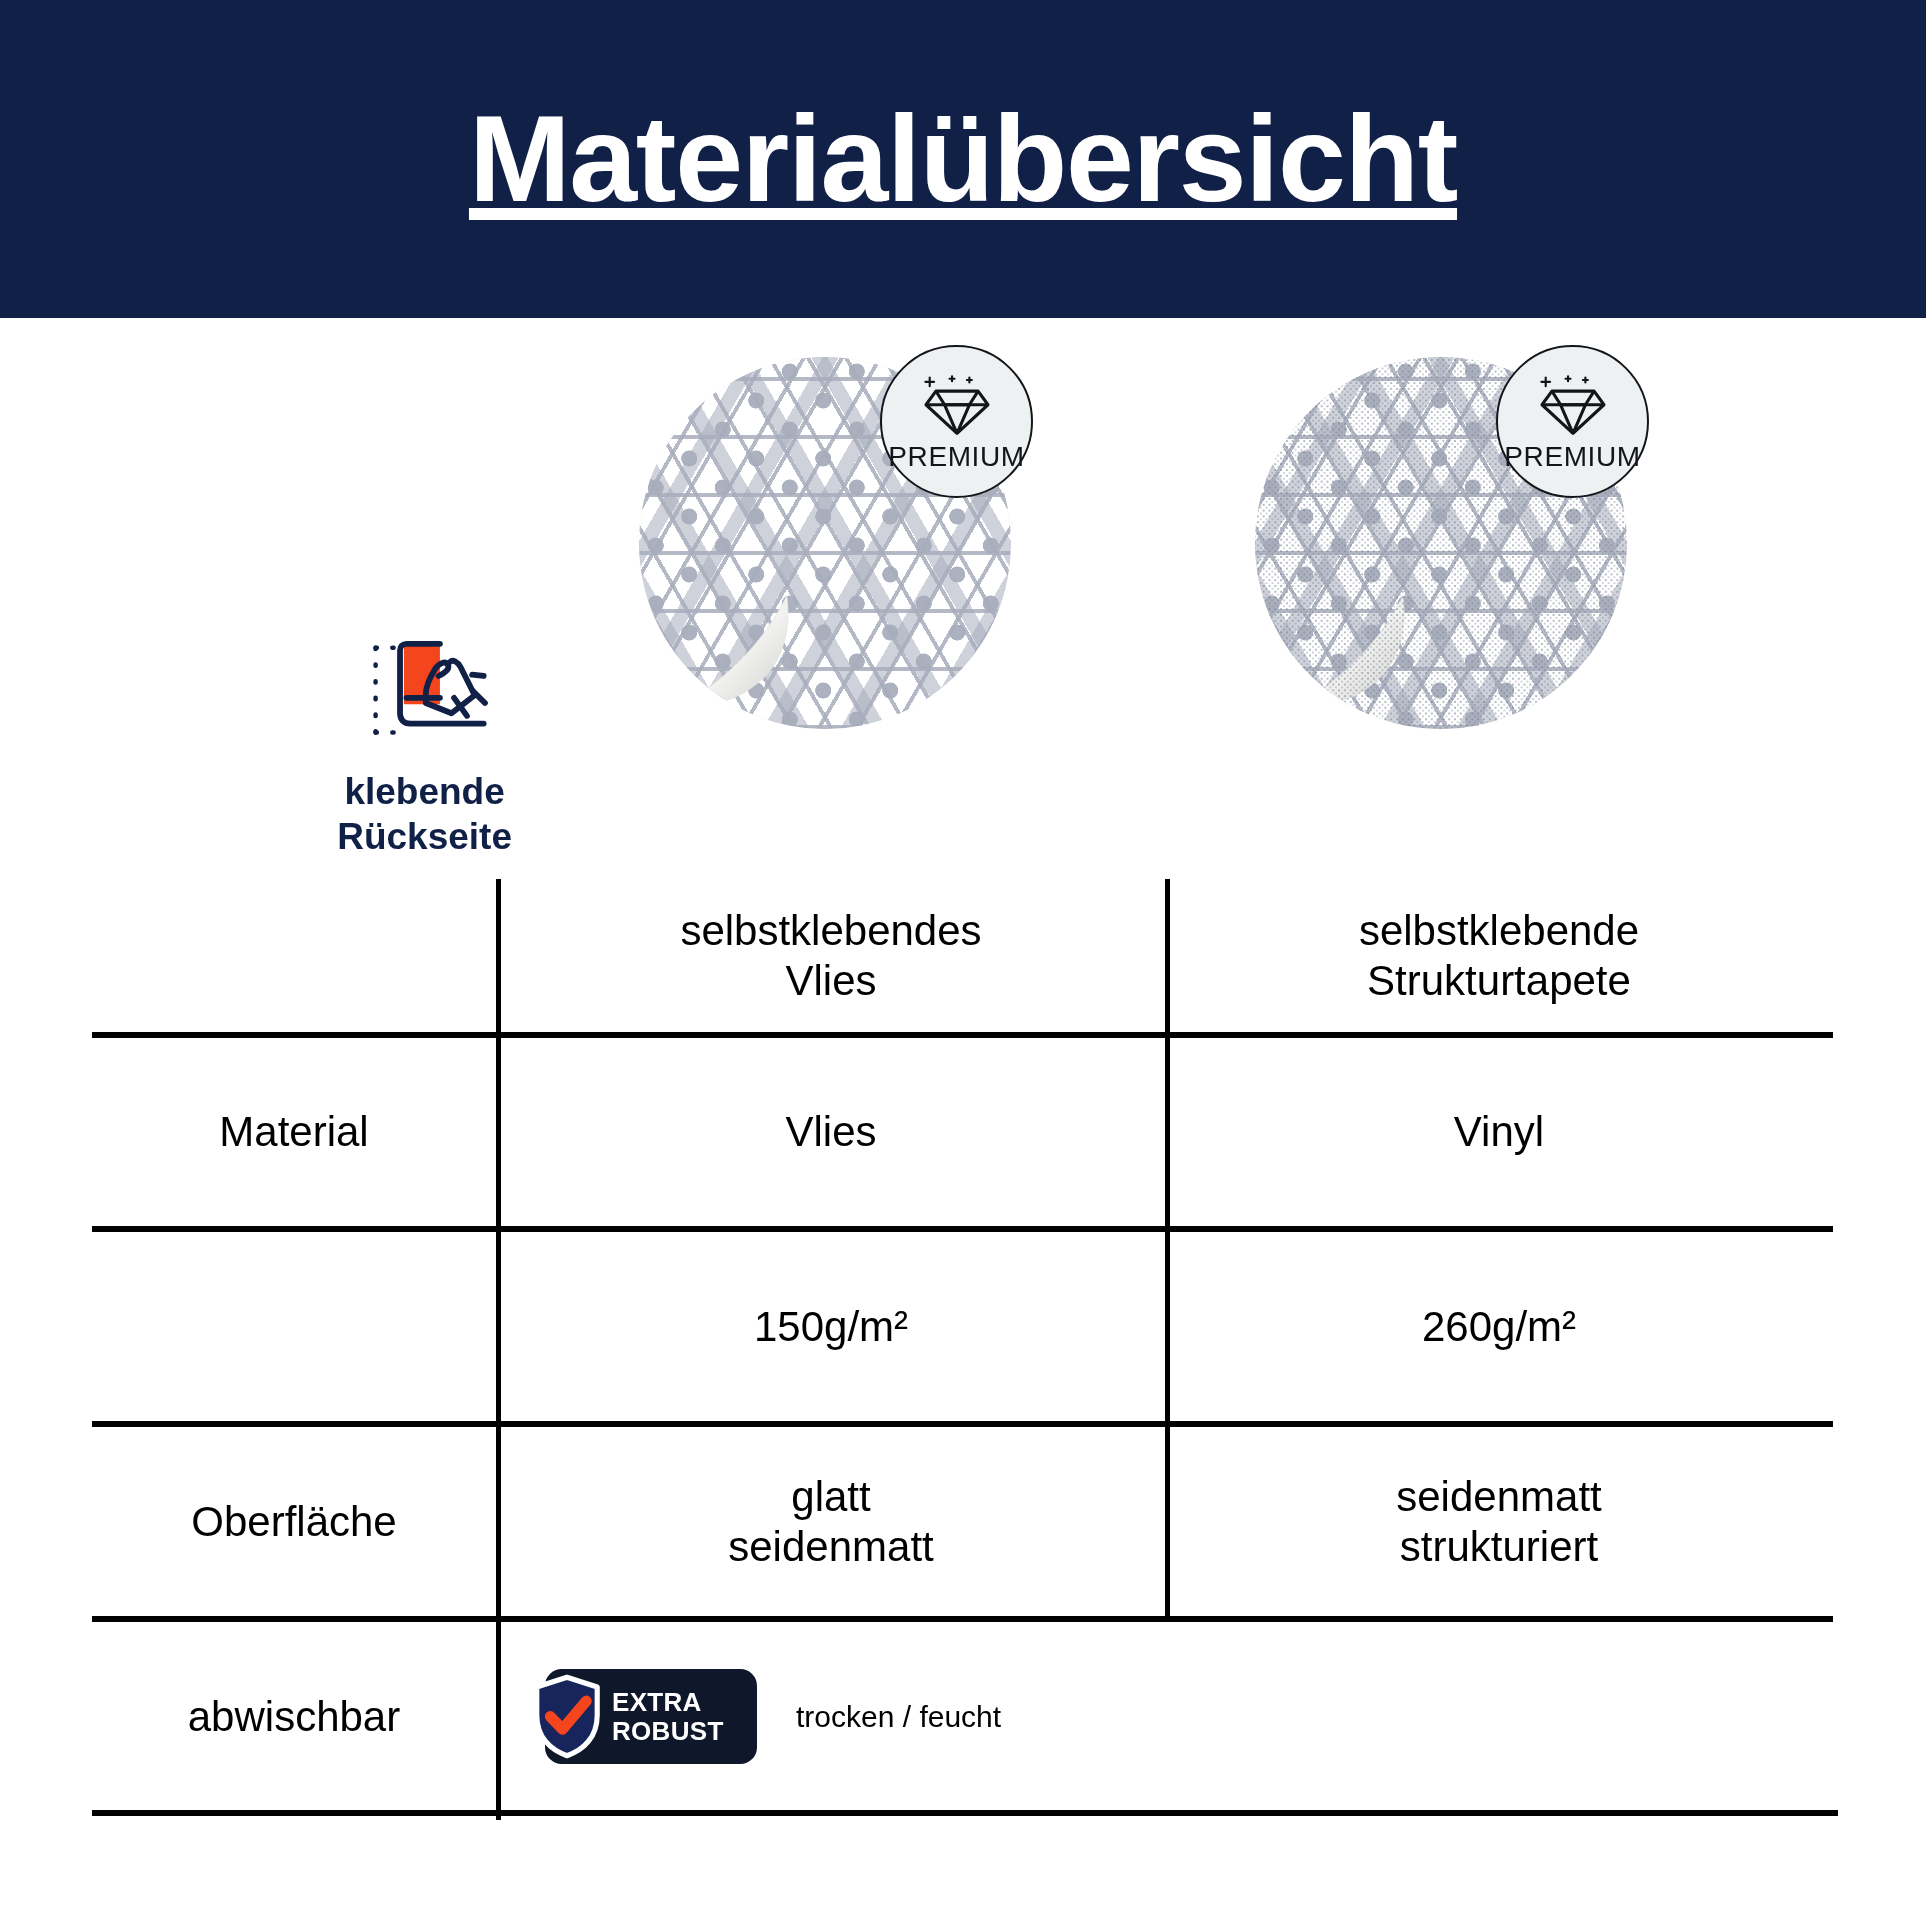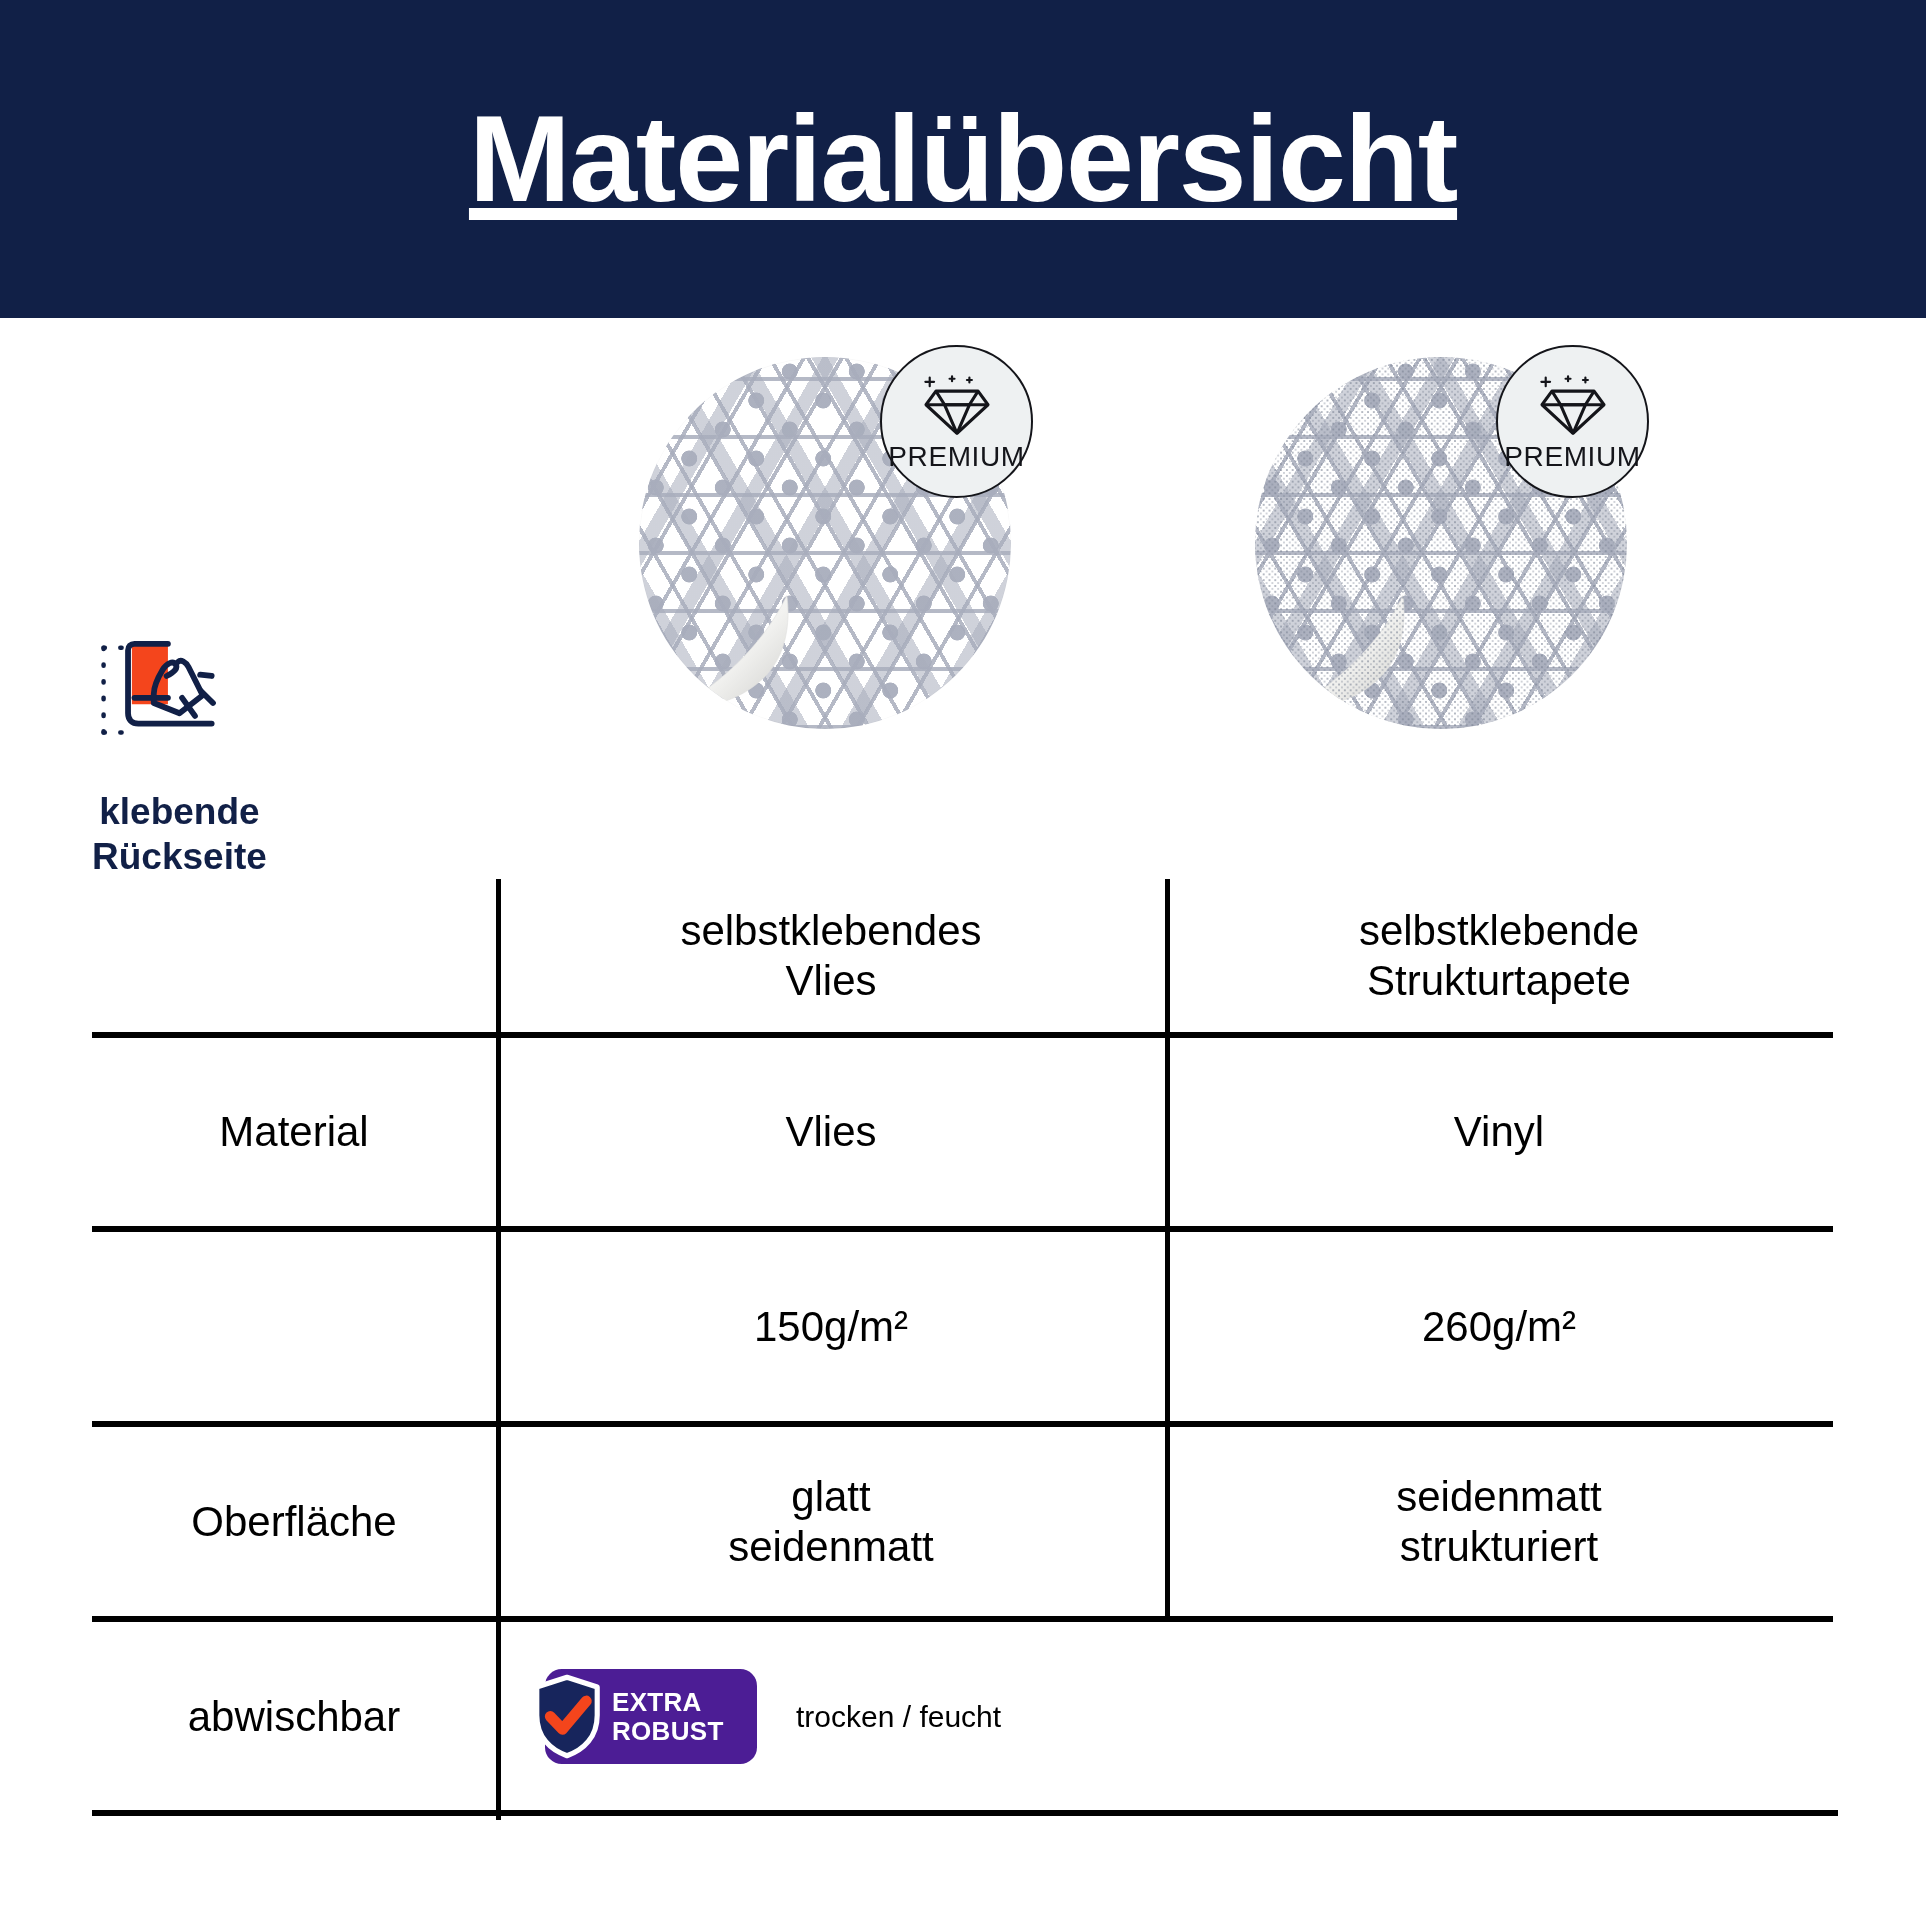--- a/index.html
+++ b/index.html
@@ -151,27 +151,26 @@
     font-size: 42px;
     color: #000000;
     line-height: 1.18;
     box-sizing: border-box;
   }
   .cell.label { font-size: 42px; }
 
   
   .feature {
     position: absolute;
-    left: 0;
+    left: 16px;
     top: -109px;
     width: 404px;
     display: flex;
     flex-direction: column;
-    align-items: flex-start;
-    gap: 20px;
+    align-items: flex-end;
   }
   .feature-icon { width: 148px; height: 116px; }
   .feature-icon svg { width: 100%; height: 100%; display: block; }
   .feature-caption {
     margin-top: 16.7px;
     color: #112047;
     font-weight: bold;
     font-size: 37px;
     line-height: 1.22;
     text-align: center;
@@ -181,21 +180,21 @@
   .robust-wrap {
     position: absolute;
     display: flex;
     align-items: center;
     gap: 39px;
   }
   .robust-badge {
     position: relative;
     width: 212px;
     height: 95px;
-    background: #4c1d95;
+    background: #0f172a;
     border-radius: 16.7px;
     display: flex;
     align-items: center;
     box-sizing: border-box;
   }
   .robust-shield {
     position: absolute;
     left: -14px;
     top: 5.1px;
     width: 72px;

